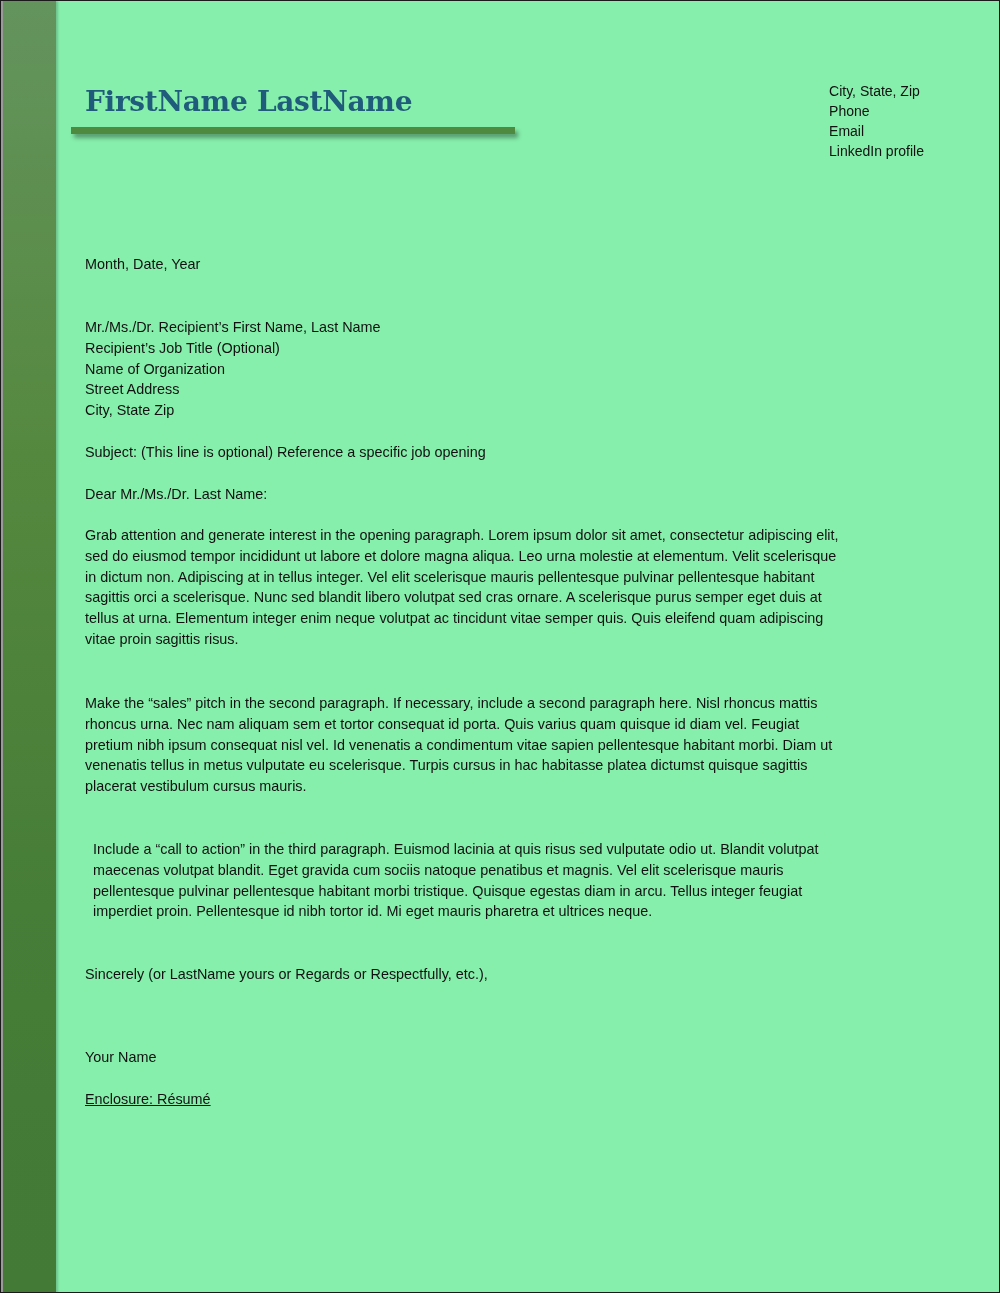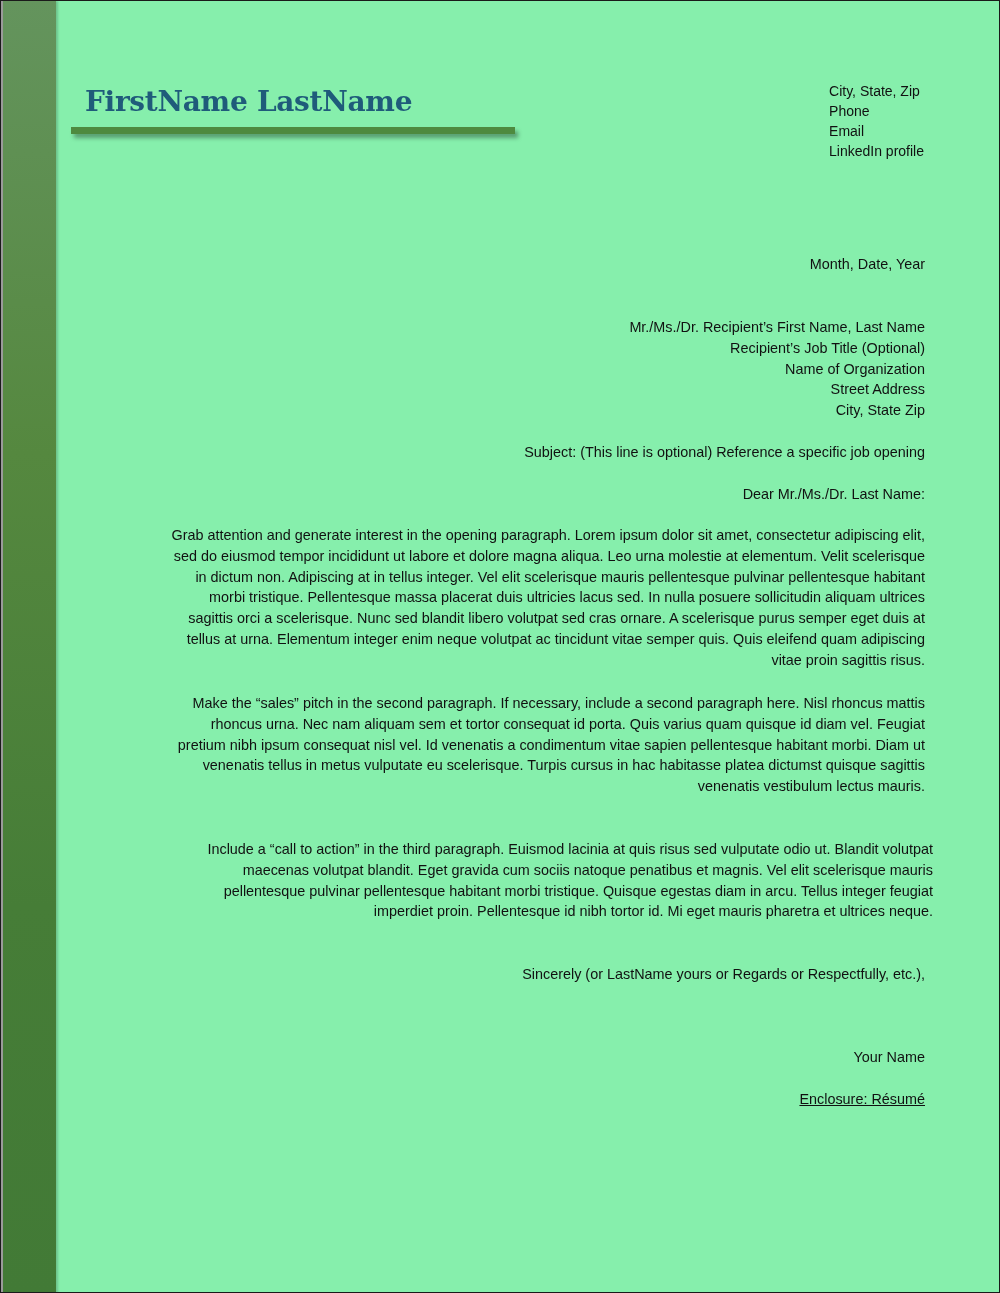--- a/index.html
+++ b/index.html
@@ -26,21 +26,21 @@
     background: #4e8a3f;
     box-shadow: 3px 4px 4px rgba(0,0,0,0.35);
   }
   .contact {
     position: absolute; right: 75px; top: 80px; text-align: left;
     font-family: "Liberation Sans", sans-serif; font-size: 14px; line-height: 20px; color: #111;
   }
   .contact div { white-space: nowrap; }
   .body-text {
     position: absolute; left: 84px; width: 840px;
-    font-family: "Liberation Sans", sans-serif; font-size: 14.4px; line-height: 20.8px; color: #111; text-align: right;
+    font-family: "Liberation Sans", sans-serif; font-size: 14.4px; line-height: 20.8px; color: #111;
   }
   .line { white-space: nowrap; }
 </style>
 </head>
 <body>
 
 <div class="page">
   <div class="edge-left"></div>
   <div class="sidebar"></div>
 
@@ -64,32 +64,31 @@
     <div class="line">City, State Zip</div>
   </div>
 
   <div class="body-text" style="top:441px;">Subject: (This line is optional) Reference a specific job opening</div>
   <div class="body-text" style="top:483px;">Dear Mr./Ms./Dr. Last Name:</div>
 
   <div class="body-text" style="top:524px;">
     <div class="line">Grab attention and generate interest in the opening paragraph. Lorem ipsum dolor sit amet, consectetur adipiscing elit,</div>
     <div class="line">sed do eiusmod tempor incididunt ut labore et dolore magna aliqua. Leo urna molestie at elementum. Velit scelerisque</div>
     <div class="line">in dictum non. Adipiscing at in tellus integer. Vel elit scelerisque mauris pellentesque pulvinar pellentesque habitant</div>
-    <div class="line">morbi tristique. Pellentesque massa placerat duis ultricies lacus sed. In nulla posuere sollicitudin aliquam ultrices</div>
     <div class="line">sagittis orci a scelerisque. Nunc sed blandit libero volutpat sed cras ornare. A scelerisque purus semper eget duis at</div>
     <div class="line">tellus at urna. Elementum integer enim neque volutpat ac tincidunt vitae semper quis. Quis eleifend quam adipiscing</div>
     <div class="line">vitae proin sagittis risus.</div>
   </div>
 
   <div class="body-text" style="top:692px;">
     <div class="line">Make the “sales” pitch in the second paragraph. If necessary, include a second paragraph here. Nisl rhoncus mattis</div>
     <div class="line">rhoncus urna. Nec nam aliquam sem et tortor consequat id porta. Quis varius quam quisque id diam vel. Feugiat</div>
     <div class="line">pretium nibh ipsum consequat nisl vel. Id venenatis a condimentum vitae sapien pellentesque habitant morbi. Diam ut</div>
     <div class="line">venenatis tellus in metus vulputate eu scelerisque. Turpis cursus in hac habitasse platea dictumst quisque sagittis</div>
-    <div class="line">venenatis vestibulum lectus mauris.</div>
+    <div class="line">placerat vestibulum cursus mauris.</div>
   </div>
 
   <div class="body-text" style="top:838px;margin-left:8px;">
     <div class="line">Include a “call to action” in the third paragraph. Euismod lacinia at quis risus sed vulputate odio ut. Blandit volutpat</div>
     <div class="line">maecenas volutpat blandit. Eget gravida cum sociis natoque penatibus et magnis. Vel elit scelerisque mauris</div>
     <div class="line">pellentesque pulvinar pellentesque habitant morbi tristique. Quisque egestas diam in arcu. Tellus integer feugiat</div>
     <div class="line">imperdiet proin. Pellentesque id nibh tortor id. Mi eget mauris pharetra et ultrices neque.</div>
   </div>
 
   <div class="body-text" style="top:963px;">Sincerely (or LastName yours or Regards or Respectfully, etc.),</div>

